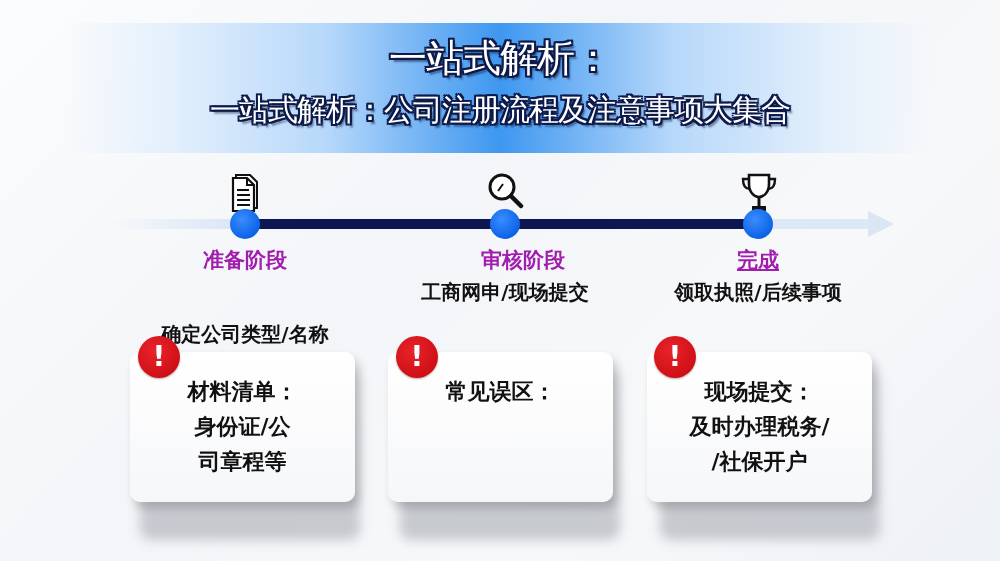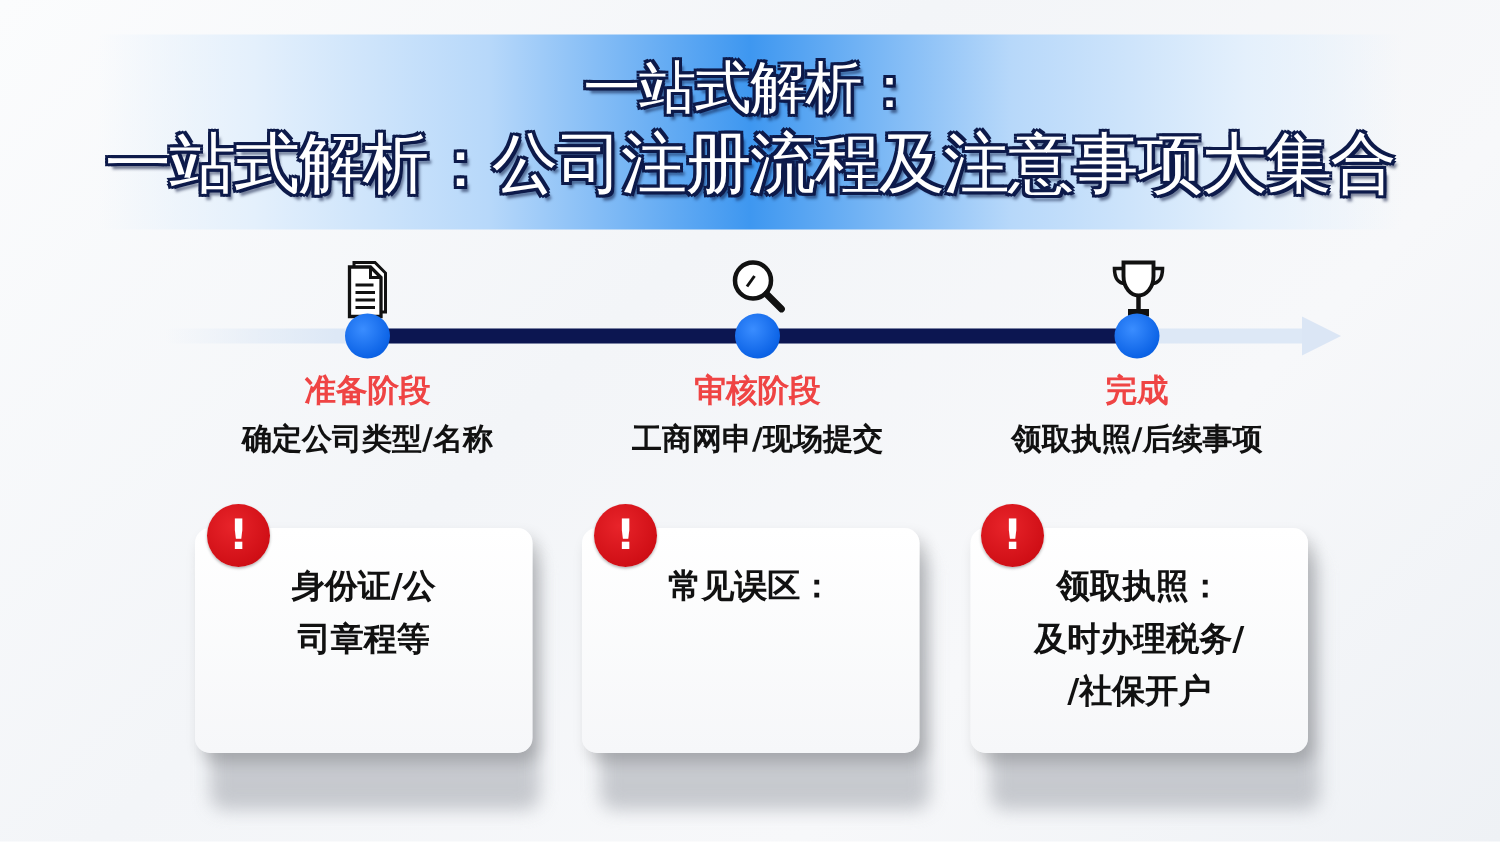--- a/index.html
+++ b/index.html
@@ -21,21 +21,21 @@
   }
   .title {
     position:absolute; left:0; width:1000px; text-align:center;
     color:#ffffff; font-weight:normal; letter-spacing:-1px;
     text-shadow:
       -2px -2px 0 #0d1a4a, 2px -2px 0 #0d1a4a, -2px 2px 0 #0d1a4a, 2px 2px 0 #0d1a4a,
       0 -2px 0 #0d1a4a, 0 2px 0 #0d1a4a, -2px 0 0 #0d1a4a, 2px 0 0 #0d1a4a,
       3px 4px 2px rgba(10,20,60,0.55);
   }
   .title.line1 { top:36px; font-size:38px; line-height:44px; }
-  .title.line2 { top:86px; font-size:44px; line-height:48px; }
+  .title.line2 { top:86px; font-size:30px; line-height:48px; }
 
   .track-fade {
     position:absolute; left:110px; top:219px; width:760px; height:10px;
     background: linear-gradient(90deg, rgba(210,225,245,0) 0%, #dde8f6 15%, #dde8f6 100%);
   }
   .arrowhead {
     position:absolute; left:868px; top:211px; width:0; height:0;
     border-top:13px solid transparent; border-bottom:13px solid transparent;
     border-left:26px solid #dbe6f5;
   }
@@ -44,21 +44,21 @@
     background:#0c1651;
   }
   .dot {
     position:absolute; width:30px; height:30px; border-radius:50%;
     background: radial-gradient(circle at 40% 35%, #3a8dff 0%, #0c63e6 70%, #0a55cc 100%);
     top:209px;
   }
   .icon { position:absolute; top:170px; width:44px; height:44px; }
   .stage-title {
     position:absolute; top:246px; width:240px; text-align:center;
-    font-size:21px; font-weight:bold; color:#ef4444;
+    font-size:21px; font-weight:bold; color:#a21caf;
   }
   .stage-sub {
     position:absolute; top:279px; width:240px; text-align:center;
     font-size:20px; font-weight:bold; color:#111;
   }
   .card-shadow {
     position:absolute; width:220px; height:170px;
     background: linear-gradient(180deg, #cfd2d7, #b9bcc2);
     border-radius:10px; filter: blur(6px); opacity:0.8;
   }
@@ -95,61 +95,62 @@
     <path d="M13 5 H27 L34 12 V38 H13 Z" fill="#fff" stroke="#111" stroke-width="2"></path>
     <path d="M10 8 H24 L31 15 V41 H10 Z" fill="#fff" stroke="#111" stroke-width="2.2"></path>
     <path d="M24 8 V15 H31" fill="none" stroke="#111" stroke-width="2"></path>
     <line x1="14" y1="20" x2="26" y2="20" stroke="#111" stroke-width="2"></line>
     <line x1="14" y1="25" x2="27" y2="25" stroke="#111" stroke-width="2"></line>
     <line x1="14" y1="30" x2="27" y2="30" stroke="#111" stroke-width="2"></line>
     <line x1="14" y1="35" x2="27" y2="35" stroke="#111" stroke-width="2"></line>
   </svg>
   <div class="dot" style="left:230px;"></div>
   <div class="stage-title" style="left:125px;">准备阶段</div>
-  <div class="stage-sub" style="left:125px;">确定公司类型/名称</div>
+  <div class="stage-sub" style="left:125px;margin-top:42px;">确定公司类型/名称</div>
 
   <svg class="icon" style="left:484px;" viewBox="0 0 44 44">
     <circle cx="18" cy="17" r="12" fill="#fff" stroke="#111" stroke-width="3"></circle>
     <line x1="14" y1="21" x2="19" y2="14" stroke="#111" stroke-width="2"></line>
     <line x1="27" y1="26" x2="37" y2="36" stroke="#111" stroke-width="4.5" stroke-linecap="round"></line>
   </svg>
   <div class="dot" style="left:490px;"></div>
-  <div class="stage-title" style="left:385px;text-align:center;">审核阶段</div>
+  <div class="stage-title" style="left:403px;text-align:center;">审核阶段</div>
   <div class="stage-sub" style="left:385px;">工商网申/现场提交</div>
 
   <svg class="icon" style="left:737px;" viewBox="0 0 44 44">
     <path d="M12 5 H32 V14 C32 22 27 27 22 27 C17 27 12 22 12 14 Z" fill="#fff" stroke="#111" stroke-width="2.6"></path>
     <path d="M12 9 H6 C6 16 9 19 13 19" fill="none" stroke="#111" stroke-width="2.4"></path>
     <path d="M32 9 H38 C38 16 35 19 31 19" fill="none" stroke="#111" stroke-width="2.4"></path>
     <line x1="22" y1="27" x2="22" y2="36" stroke="#111" stroke-width="3"></line>
     <rect x="15" y="36" width="14" height="5" fill="#111"></rect>
   </svg>
   <div class="dot" style="left:743px;"></div>
-  <div class="stage-title" style="left:638px;">完成</div>
+  <div class="stage-title" style="left:638px;text-decoration:underline;">完成</div>
   <div class="stage-sub" style="left:638px;">领取执照/后续事项</div>
 </div>
 
 <div class="card-shadow" style="left:140px; top:370px;"></div>
 <div class="card" style="left:130px;">
   <div class="card-text">
+    <div>材料清单：</div>
     <div>身份证/公</div>
     <div>司章程等</div>
   </div>
 </div>
 <div class="alert" style="left:138px;">!</div>
 
 <div class="card-shadow" style="left:400px; top:370px;"></div>
 <div class="card" style="left:388px;">
   <div class="card-text">
     <div>常见误区：</div>
   </div>
 </div>
 <div class="alert" style="left:396px;">!</div>
 
 <div class="card-shadow" style="left:660px; top:370px;"></div>
 <div class="card" style="left:647px;">
   <div class="card-text">
-    <div>领取执照：</div>
+    <div>现场提交：</div>
     <div>及时办理税务/</div>
     <div>/社保开户</div>
   </div>
 </div>
 <div class="alert" style="left:654px;">!</div>
 
 </body></html>

